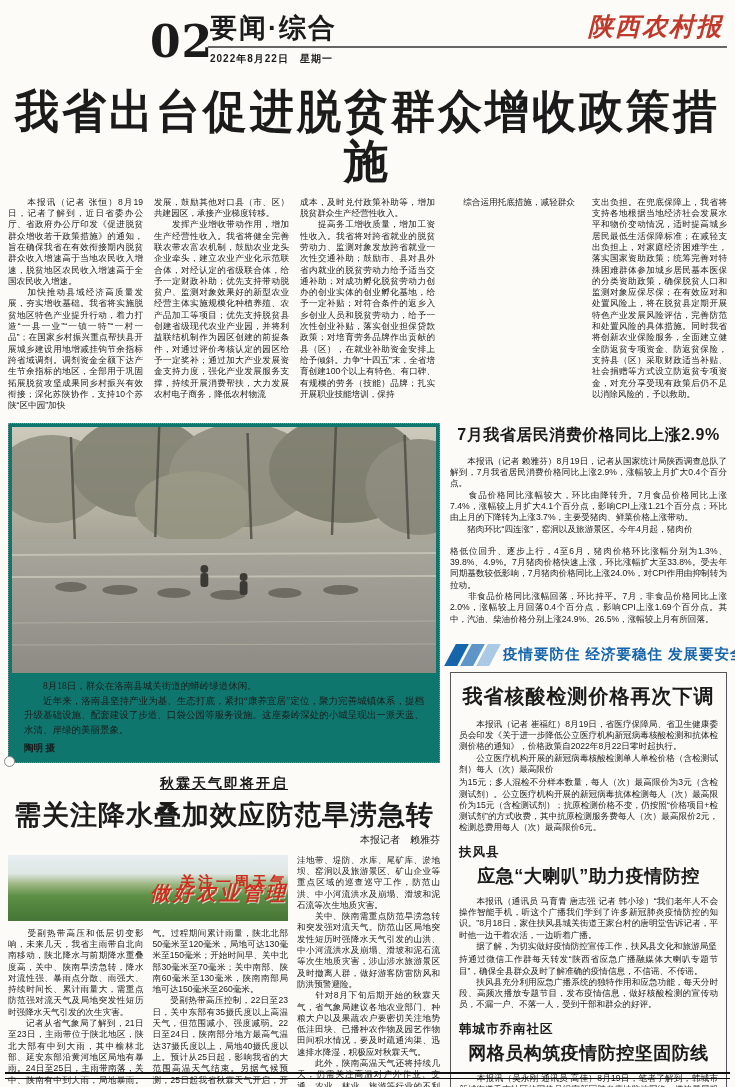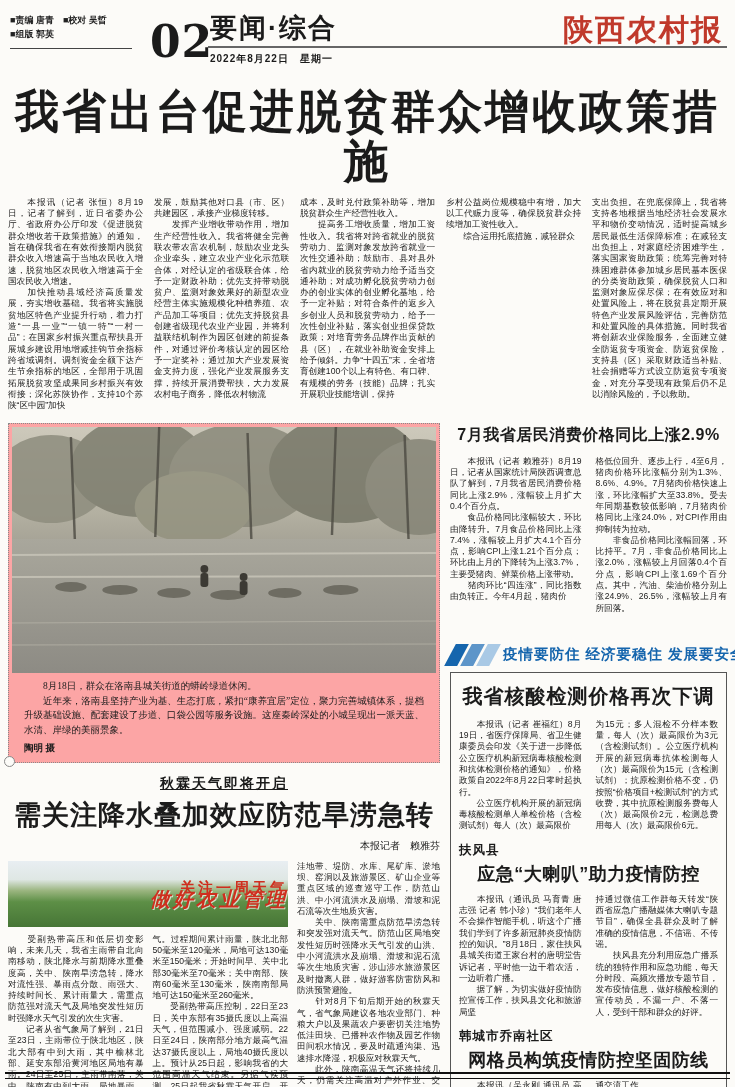--- a/index.html
+++ b/index.html
@@ -13,53 +13,53 @@
   
   .hdr{position:relative;height:64px;}
   .editors{position:absolute;left:2px;top:6px;width:122px;font-size:9px;font-weight:bold;
     color:#222;border-bottom:1.5px solid #444;padding-bottom:7px;line-height:1.5;}
   .pagenum{position:absolute;left:142px;top:8px;font-family:"DejaVu Serif",serif;
     font-size:44px;font-weight:900;letter-spacing:1px;}
   .sectitle{position:absolute;left:202px;top:2px;font-size:27px;font-weight:900;letter-spacing:2px;}
   .secline{position:absolute;left:200px;right:0;top:38px;border-top:2.5px solid #666;}
   .secdate{position:absolute;left:202px;top:44px;font-size:10px;font-weight:bold;letter-spacing:1px;}
   .masthead{position:absolute;right:4px;top:2px;font-family:"DejaVu Serif",serif;
-    font-size:30px;font-weight:900;letter-spacing:2px;}
+    font-size:25px;font-weight:900;font-style:italic;letter-spacing:2px;}
 
   
   .lead-h1{font-size:44px;font-weight:900;text-align:center;letter-spacing:3px;
     margin:16px 0 12px;line-height:1.1;transform:scaleY(1.04);}
 
   
   .para{margin:0;}
   .cols5{display:flex;gap:11px;height:216px;overflow:hidden;
     font-size:8.6px;line-height:11.3px;text-align:justify;}
   .cols5 .col{flex:1;}
-  .cols2{display:flex;gap:14px;font-size:8.6px;line-height:11.3px;text-align:justify;}
+  .cols2{display:flex;gap:2px;font-size:8.6px;line-height:11.3px;text-align:justify;flex-direction:column;}
   .cols2 .col{flex:1;}
 
   
   .lower{display:flex;gap:10px;margin-top:10px;}
   .left-col{width:432px;flex:0 0 432px;}
   .right-col{flex:1;min-width:0;}
 
   
-  .photo-block{border:1px dotted #8a8a8a;padding:3px;position:relative;background:#fca5a5;}
+  .photo-block{border:1px dotted #8a8a8a;padding:3px;position:relative;background:#0f766e;}
   .photo-block::after{content:"";position:absolute;left:-5px;bottom:-5px;width:9px;height:9px;
     border:1px solid #8a8a8a;border-radius:50%;background:#fcfbf8;}
   .photo{height:246px;display:block;width:100%;}
   .caption{font-family:"Liberation Serif","DejaVu Serif",serif;font-size:9.5px;line-height:1.55;
     padding:6px 12px 4px;text-align:justify;}
   .credit{text-align:left;font-weight:bold;font-family:"Liberation Serif",serif;
     font-size:9.5px;padding:0 12px 4px;}
 
   
   .weather{margin-top:12px;}
   .kicker-center{text-align:center;font-size:14px;font-weight:bold;letter-spacing:2px;text-decoration:underline;}
-  .weather-h2{font-size:27px;font-weight:900;text-align:center;letter-spacing:1px;margin:4px 0 6px;}
+  .weather-h2{font-size:27px;font-weight:900;text-align:center;letter-spacing:1px;margin:4px 0 0;}
   .byline{text-align:right;font-size:10px;margin-bottom:8px;}
   .weather-body{display:flex;gap:9px;font-size:8.6px;line-height:11.3px;text-align:justify;}
   .wgroup{flex:0 0 280px;width:280px;}
   .weather-graphic{height:66px;margin-bottom:7px;position:relative;overflow:hidden;
     background:linear-gradient(180deg,#e8eef2 0%,#dfe7e4 28%,#9ab57f 45%,#5d8f46 62%,#467536 100%);
     display:flex;flex-direction:column;align-items:flex-end;justify-content:center;}
   .wg-line1{font-size:15px;font-weight:900;letter-spacing:3px;}
   .wg-line2{font-size:20px;font-weight:900;font-style:italic;letter-spacing:3px;
     text-shadow:1px 1px 0 rgba(255,255,255,.7);}
   .wcols{display:flex;gap:9px;}
@@ -85,24 +85,20 @@
   
   .bottom-rule{position:absolute;left:5px;right:5px;bottom:8px;height:4px;
     border-top:2.5px solid #111;border-bottom:1px solid #111;}
 </style>
 </head>
 <body>
 
 <div class="page">
 
   <div class="hdr">
-    <div class="editors">
-      <div>■责编 唐青　■校对 吴晢</div>
-      <div>■组版 郭英</div>
-    </div>
     <div class="pagenum">02</div>
     <div class="sectitle">要闻·综合</div>
     <div class="secline"></div>
     <div class="secdate">2022年8月22日　星期一</div>
     <div class="masthead" style="color:#c0392b;">陕西农村报</div>
   </div>
 
   <h1 class="lead-h1">我省出台促进脱贫群众增收政策措施</h1>
 
   <div class="cols5">
@@ -127,21 +123,20 @@
         <div>
 
         <p class="para">成本，及时兑付政策补助等，增加脱贫群众生产经营性收入。</p>
           <p class="para">　　提高务工增收质量，增加工资性收入。我省将对跨省就业的脱贫劳动力、监测对象发放跨省就业一次性交通补助；鼓励市、县对县外省内就业的脱贫劳动力给予适当交通补助；对成功孵化脱贫劳动力创办的创业实体的创业孵化基地，给予一定补贴；对符合条件的返乡入乡创业人员和脱贫劳动力，给予一次性创业补贴，落实创业担保贷款政策；对培育劳务品牌作出贡献的县（区），在就业补助资金安排上给予倾斜。力争“十四五”末，全省培育创建100个以上有特色、有口碑、有规模的劳务（技能）品牌；扎实开展职业技能培训，保持</p>
         </div>
       </div>
 
       <div class="col">
         <div>
 
-        <p class="para">乡村公益岗位规模稳中有增，加大以工代赈力度等，确保脱贫群众持续增加工资性收入。</p>
           <p class="para">　　综合运用托底措施，减轻群众</p>
         </div>
       </div>
 
       <div class="col">
         <div>
 
         <p class="para">支出负担。在兜底保障上，我省将支持各地根据当地经济社会发展水平和物价变动情况，适时提高城乡居民最低生活保障标准；在减轻支出负担上，对家庭经济困难学生，落实国家资助政策；统筹完善对特殊困难群体参加城乡居民基本医保的分类资助政策，确保脱贫人口和监测对象应保尽保；在有效应对和处置风险上，将在脱贫县定期开展特色产业发展风险评估，完善防范和处置风险的具体措施。同时我省将创新农业保险服务，全面建立健全防返贫专项资金、防返贫保险，支持县（区）采取财政适当补贴、社会捐赠等方式设立防返贫专项资金，对充分享受现有政策后仍不足以消除风险的，予以救助。</p>
         </div>
       </div>
@@ -257,28 +252,28 @@
 
       <div>
         <h2 class="cpi-h2">7月我省居民消费价格同比上涨2.9%</h2>
         <div class="cols2 cpi-body">
 
             <div class="col">
               <div>
 
               <p class="para">　　本报讯（记者 赖雅芬）8月19日，记者从国家统计局陕西调查总队了解到，7月我省居民消费价格同比上涨2.9%，涨幅较上月扩大0.4个百分点。</p>
                 <p class="para">　　食品价格同比涨幅较大，环比由降转升。7月食品价格同比上涨7.4%，涨幅较上月扩大4.1个百分点，影响CPI上涨1.21个百分点；环比由上月的下降转为上涨3.7%，主要受猪肉、鲜菜价格上涨带动。</p>
-                <p class="para">　　猪肉环比“四连涨”，同比指数由负转正。今年4月起，猪肉价</p>
-              </div>
-            </div>
-
-            <div class="col">
-              <div>
-
-              <p class="para">格低位回升、逐步上行，4至6月，猪肉价格环比涨幅分别为1.3%、8.6%、4.9%。7月猪肉价格快速上涨，环比涨幅扩大至33.8%。受去年同期基数较低影响，7月猪肉价格同比上涨24.0%，对CPI作用由抑制转为拉动。</p>
+                <p class="para">　　猪肉环比“四连涨”，窑洞以及旅游景区。今年4月起，猪肉价</p>
+              </div>
+            </div>
+
+            <div class="col">
+              <div>
+
+              <p class="para">格低位回升、逐步上行，4至6月，猪肉价格环比涨幅分别为1.3%、39.8%、4.9%。7月猪肉价格快速上涨，环比涨幅扩大至33.8%。受去年同期基数较低影响，7月猪肉价格同比上涨24.0%，对CPI作用由抑制转为拉动。</p>
                 <p class="para">　　非食品价格同比涨幅回落，环比持平。7月，非食品价格同比上涨2.0%，涨幅较上月回落0.4个百分点，影响CPI上涨1.69个百分点。其中，汽油、柴油价格分别上涨24.9%、26.5%，涨幅较上月有所回落。</p>
               </div>
             </div>
           </div>
       </div>
 
       <div class="banner">
         <div class="stripes">
           <div class="stripe" style="background:#1565ad;"></div>
           <div class="stripe" style="background:#5d95c9;"></div>

